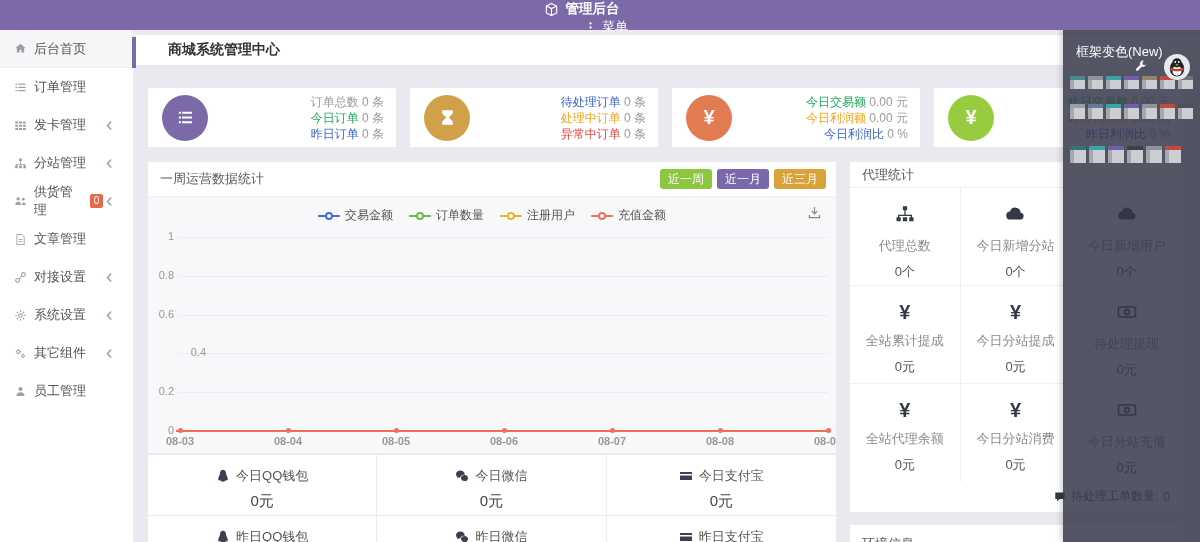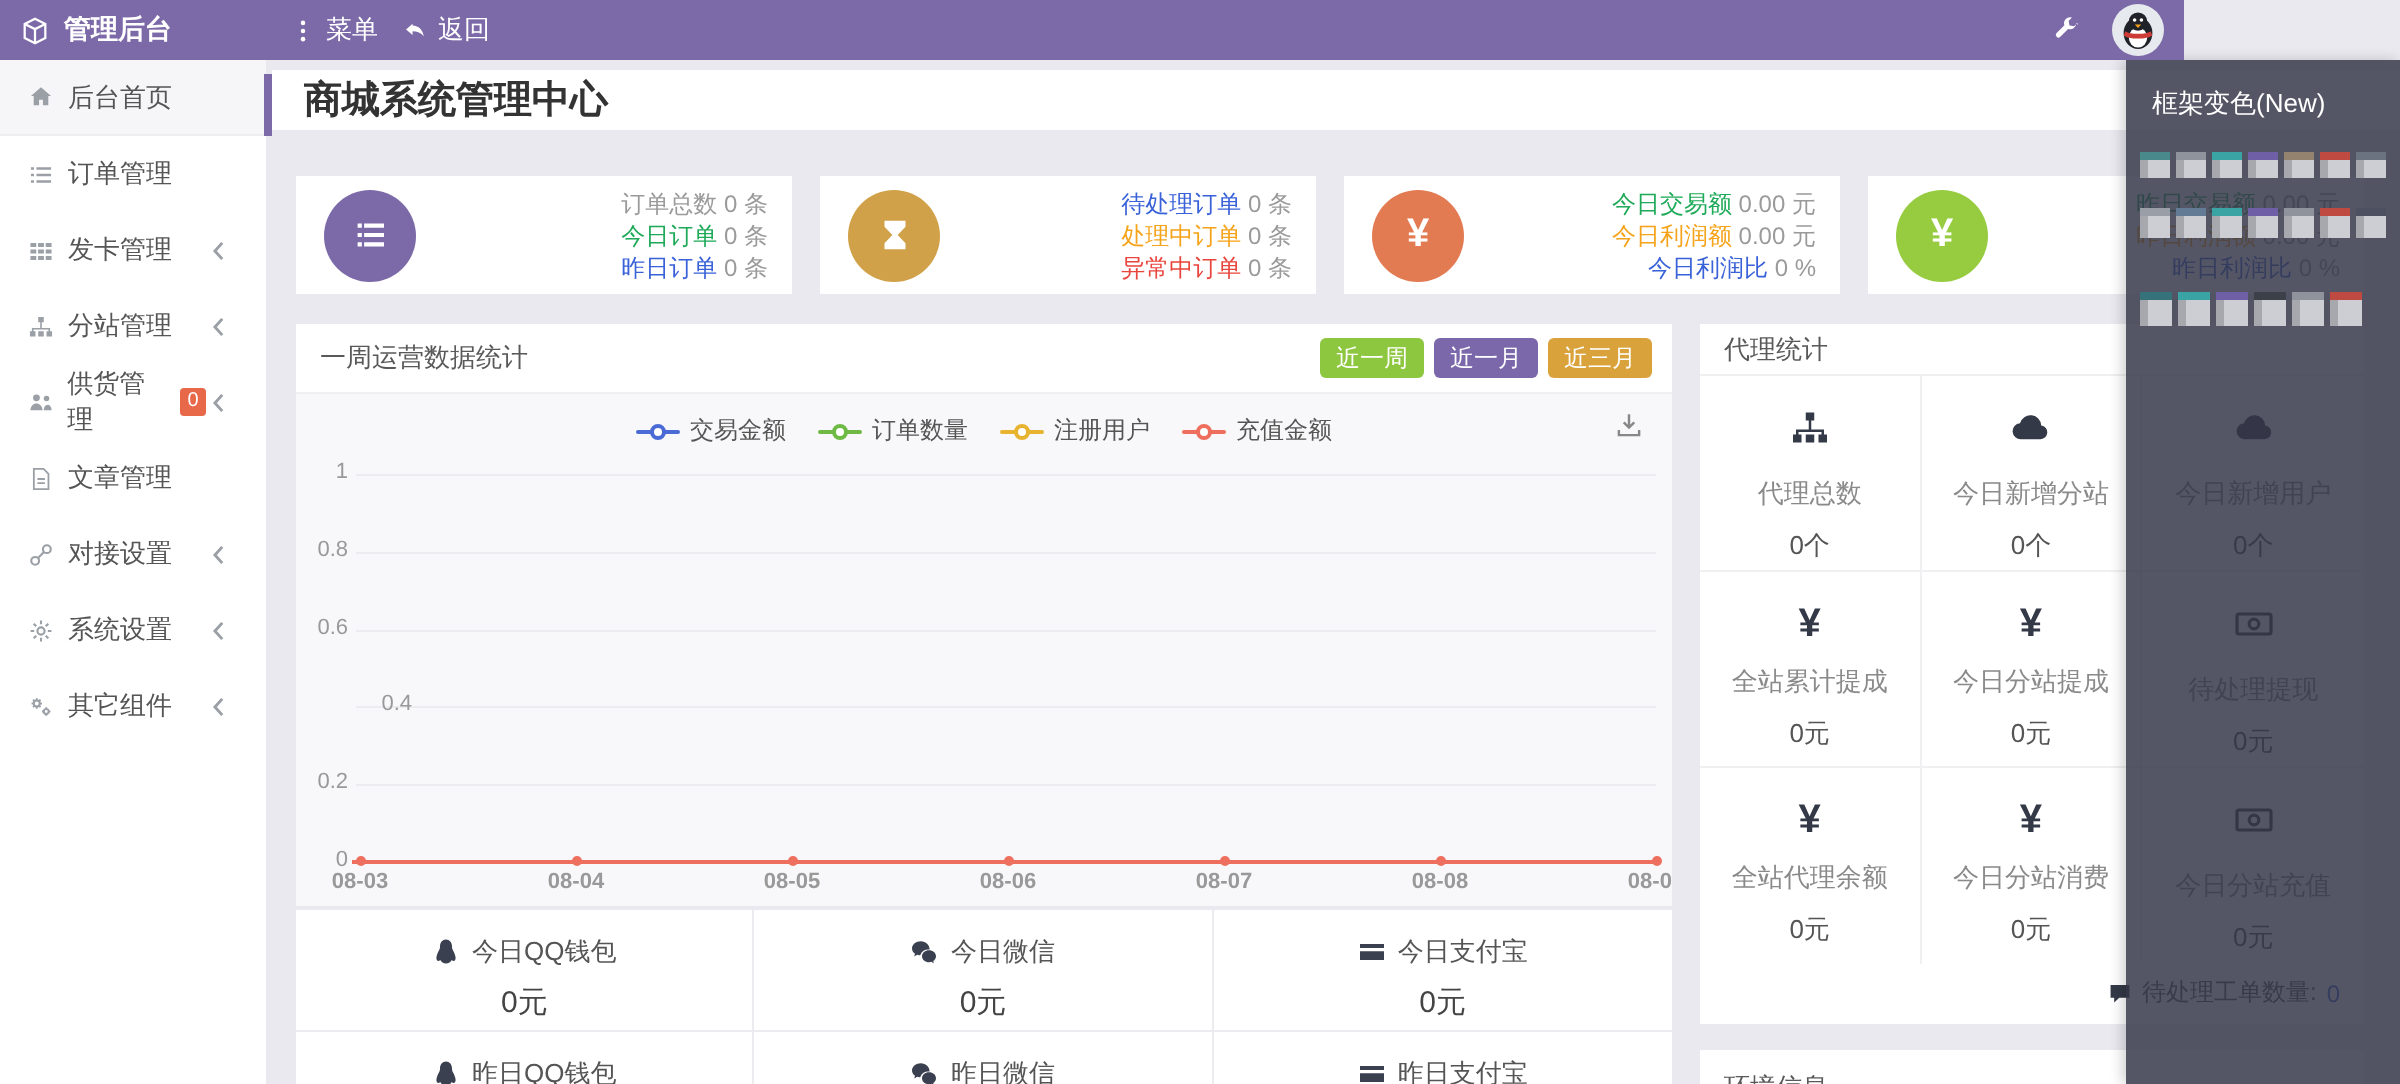--- a/index.html
+++ b/index.html
@@ -2,22 +2,22 @@
 <html><head>
 <meta charset="utf-8">
 <style>
   html,body{margin:0;padding:0;}
   body{position:relative;width:1200px;height:542px;overflow:hidden;background:#eae9f0;
        font-family:"Liberation Sans","DejaVu Sans",sans-serif;}
   .ic{display:inline-flex;align-items:center;justify-content:center;}
   .ic svg{width:1em;height:1em;display:block;}
 
   
-  #topbar{position:absolute;left:0;top:0;width:1092px;height:30px;background:#7c6aa8;color:#fff;
-          display:flex;align-items:center;z-index:30;font-size:13px;}
+  #topbar{position:absolute;left:0;top:0;width:1200px;height:30px;background:#7c6aa8;color:#fff;
+          display:flex;align-items:center;z-index:30;font-size:13px;flex-direction:column;}
   #brand{width:133px;display:flex;align-items:center;gap:7px;padding-left:10px;box-sizing:border-box;
          font-weight:bold;font-size:13.5px;}
   #brand .ic{font-size:15px;}
   .tmenu{display:flex;align-items:center;gap:5px;margin-left:12px;cursor:pointer;}
   .tmenu .ic{font-size:13px;}
   #topright{margin-left:auto;display:flex;align-items:center;gap:16px;padding-right:10px;}
   #topright .ic{font-size:14px;cursor:pointer;}
   #avatar{width:26px;height:26px;border-radius:50%;background:#e6e9ee;overflow:hidden;cursor:pointer;
           display:flex;align-items:center;justify-content:center;}
   #avatar svg{width:24px;height:24px;}
@@ -28,22 +28,22 @@
              font-size:13px;cursor:pointer;box-sizing:border-box;}
   .side-item .ic{color:#9aa0a6;font-size:13px;width:20px;justify-content:flex-start;}
   .side-item.active{background:#f6f6f8;border-bottom:1px solid #eee;}
   .badge{background:#e8684a;color:#fff;font-size:10px;border-radius:2px;padding:1px 4px;
          margin-left:5px;line-height:1.2;}
   .chev{margin-left:auto;color:#b8b8b8;font-size:10px;}
   #scrollthumb{position:absolute;left:132px;top:37px;width:4px;height:31px;background:#7c6aa8;z-index:6;}
 
   
   #titleband{position:absolute;left:136px;top:35px;width:1064px;height:30px;background:#fff;
-             display:flex;align-items:center;padding-left:16px;box-sizing:border-box;
-             font-size:19px;font-weight:bold;color:#333;z-index:1;}
+             display:flex;align-items:center;padding-left:32px;box-sizing:border-box;
+             font-size:14px;font-weight:bold;color:#333;z-index:1;}
 
   
   #cards{position:absolute;left:148px;top:88px;width:1034px;height:59px;z-index:1;}
   .stat-card{position:absolute;top:0;width:248px;height:59px;background:#fff;display:flex;align-items:center;}
   .s-circle{width:46px;height:46px;border-radius:50%;margin-left:14px;flex:0 0 auto;color:#fff;
             display:flex;align-items:center;justify-content:center;font-size:20px;font-weight:bold;}
   .s-circle svg{width:21px;height:21px;fill:#fff;}
   .s-rows{margin-left:auto;text-align:right;padding-right:12px;font-size:12px;line-height:16px;}
   .s-val{color:#9a9a9a;}
 
@@ -268,20 +268,29 @@
           <circle cx="11.2" cy="10.8" r="1.5"></circle>
           <path d="M11.2 8.2v1.1M11.2 12.3v1.1M8.6 10.8h1.1M12.7 10.8h1.1"></path>
         </svg>
       </span>
       <span>其它组件</span>
       <span class="chev ic">
         <svg viewBox="0 0 16 16" fill="none" stroke="currentColor" stroke-width="1.8">
           <path d="M10 3L5.5 8 10 13"></path>
         </svg>
       </span>
+    </div>
+    <div class="side-item">
+      <span class="ic">
+        <svg viewBox="0 0 16 16" fill="currentColor">
+          <circle cx="8" cy="5" r="2.5"></circle>
+          <path d="M2.8 13.6c.4-3 2.6-4.7 5.2-4.7s4.8 1.7 5.2 4.7z"></path>
+        </svg>
+      </span>
+      <span>员工管理</span>
     </div>
   </div>
 <div id="scrollthumb"></div>
 
 <div id="titleband">
   <span>商城系统管理中心</span>
 </div>
 
 <div id="cards">
     <div class="stat-card" style="left: 0px;">

